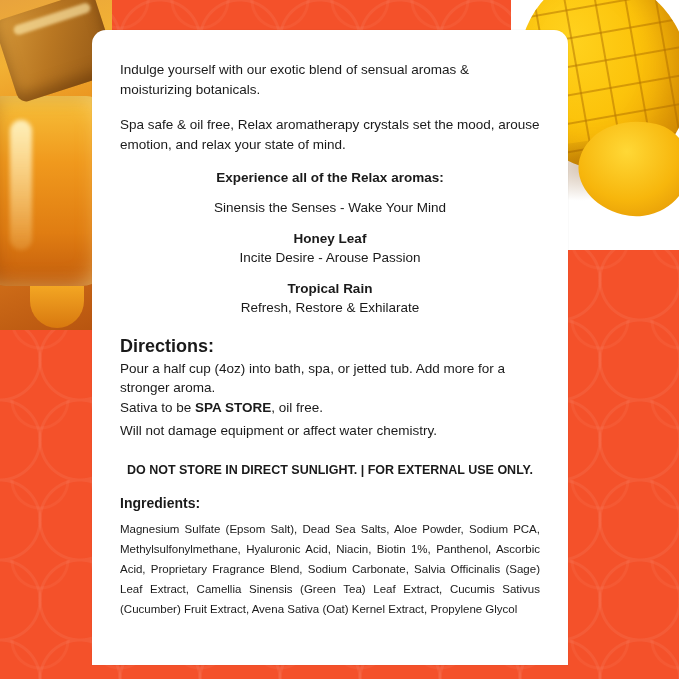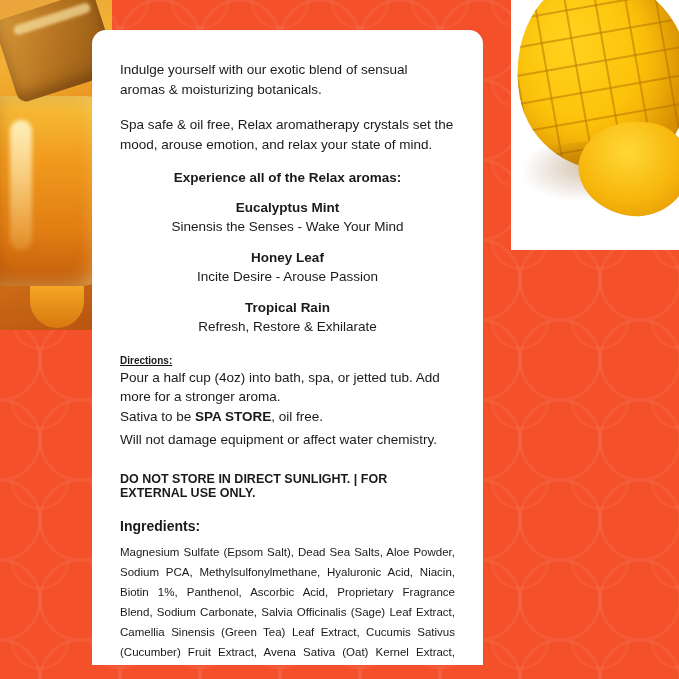--- a/index.html
+++ b/index.html
@@ -150,21 +150,21 @@
     border-radius: 60% 40% 50% 50% / 55% 45% 55% 45%;
     background: radial-gradient(ellipse at 40% 35%, #ffd836 0%, #f7b60c 55%, #dc8e05 100%);
     transform: rotate(14deg);
   }
 
   
   .card {
     position: absolute;
     left: 92px;
     top: 30px;
-    width: 391px;
+    width: 476px;
     height: 635px;
     background: #ffffff;
     border-radius: 14px 14px 0 0;
     box-shadow: 0 0 0 1px rgba(0,0,0,0.02);
     overflow: hidden;
   }
   .card-inner {
     padding: 30px 28px 0 28px;
     color: #1a1a1a;
   }
@@ -195,39 +195,39 @@
     font-size: 13.5px;
     line-height: 1.4;
   }
   .aroma-tag {
     font-size: 13.5px;
     line-height: 1.4;
   }
 
   .section-title {
     font-weight: bold;
-    font-size: 10px;
+    font-size: 18px;
     margin: 18px 0 2px 0;
-    text-decoration: underline;
   }
 
   .directions-text {
     font-size: 13.5px;
     line-height: 1.45;
     margin-bottom: 0;
   }
 
   .proven {
     font-size: 13.5px;
     line-height: 1.45;
     margin-bottom: 4px;
   }
   .proven b { font-weight: bold; }
 
   .warn {
+    text-align: center;
     font-weight: bold;
     font-size: 12.5px;
     margin: 22px 0 18px 0;
   }
 
   .ingredients-title {
     font-weight: bold;
     font-size: 14px;
     margin-bottom: 8px;
   }
@@ -261,21 +261,20 @@
 
   <div class="card">
     <div class="card-inner">
 
       <p class="para">Indulge yourself with our exotic blend of sensual aromas &amp; moisturizing botanicals.</p>
       <p class="para">Spa safe &amp; oil free, Relax aromatherapy crystals set the mood, arouse emotion, and relax your state of mind.</p>
 
       <div class="aromas-heading">Experience all of the Relax aromas:</div>
 
       <div class="aroma">
-        <div class="aroma-name">Eucalyptus Mint</div>
         <div class="aroma-tag">Sinensis the Senses - Wake Your Mind</div>
       </div>
       <div class="aroma">
         <div class="aroma-name">Honey Leaf</div>
         <div class="aroma-tag">Incite Desire - Arouse Passion</div>
       </div>
       <div class="aroma">
         <div class="aroma-name">Tropical Rain</div>
         <div class="aroma-tag">Refresh, Restore &amp; Exhilarate</div>
       </div>

